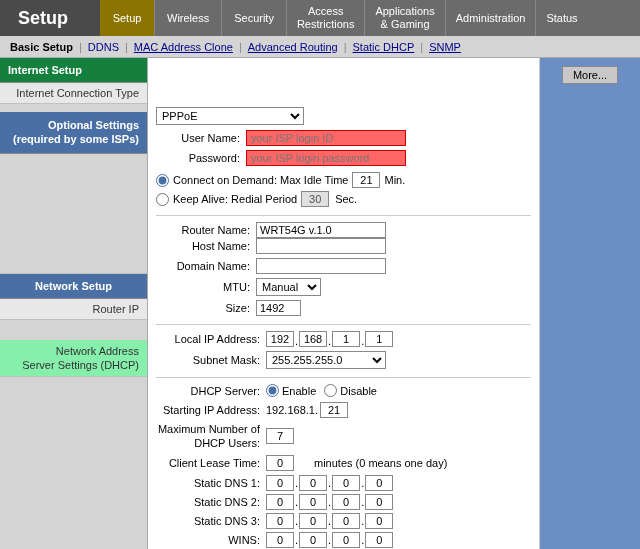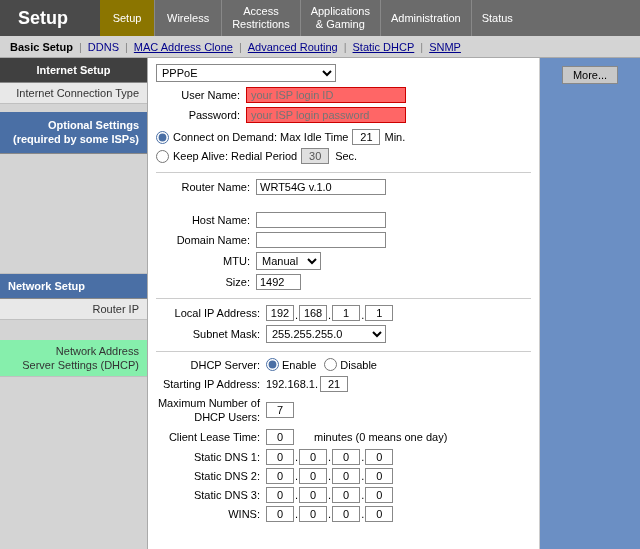--- a/index.html
+++ b/index.html
@@ -12,20 +12,23 @@
   <div style="background:#4a4a4a; color:#fff; font-size:18px; font-weight:bold; padding:0 18px; display:flex; align-items:center; min-width:100px;">
     <span>Setup</span>
   </div>
   <div style="display:flex; flex:1; height:36px;">
     <div style="background:#8b7500; color:#fff; font-size:11px; padding:0 12px; display:flex; align-items:center; justify-content:center; cursor:pointer; border-right:1px solid #888; min-width:55px;">
       <span>Setup</span>
     </div>
     <div style="color:#fff; font-size:11px; padding:0 12px; display:flex; align-items:center; justify-content:center; cursor:pointer; border-right:1px solid #888; min-width:60px;">
       <span>Wireless</span>
     </div>
+    <div style="color:#fff; font-size:11px; padding:0 12px; display:flex; align-items:center; justify-content:center; cursor:pointer; border-right:1px solid #888; min-width:60px;">
+      <span>Security</span>
+    </div>
     <div style="color:#fff; font-size:11px; padding:0 10px; display:flex; align-items:center; justify-content:center; cursor:pointer; border-right:1px solid #888; min-width:70px; text-align:center; line-height:1.2;">
       <span>Access<br>Restrictions</span>
     </div>
     <div style="color:#fff; font-size:11px; padding:0 10px; display:flex; align-items:center; justify-content:center; cursor:pointer; border-right:1px solid #888; min-width:75px; text-align:center; line-height:1.2;">
       <span>Applications<br>&amp; Gaming</span>
     </div>
     <div style="color:#fff; font-size:11px; padding:0 10px; display:flex; align-items:center; justify-content:center; cursor:pointer; border-right:1px solid #888; min-width:80px;">
       <span>Administration</span>
     </div>
     <div style="color:#fff; font-size:11px; padding:0 10px; display:flex; align-items:center; justify-content:center; cursor:pointer; min-width:50px;">
@@ -44,51 +47,51 @@
   <span style="font-size:11px; color:#00008b; padding:0 6px; cursor:pointer; text-decoration:underline;">Advanced Routing</span>
   <span style="color:#888;">|</span>
   <span style="font-size:11px; color:#00008b; padding:0 6px; cursor:pointer; text-decoration:underline;">Static DHCP</span>
   <span style="color:#888;">|</span>
   <span style="font-size:11px; color:#00008b; padding:0 6px; cursor:pointer; text-decoration:underline;">SNMP</span>
 </div>
 
 <div style="display:flex; height:491px;">
 
   <div style="width:148px; background:#d4d4d4; border-right:1px solid #aaa; flex-shrink:0;">
-    <div style="background:#404040; color:#fff; font-size:11px; font-weight:bold; padding:6px 8px; text-align:center; border-bottom:1px solid #888;">
+    <div style="background:#15803d; color:#fff; font-size:11px; font-weight:bold; padding:6px 8px; text-align:left; border-bottom:1px solid #888;">
       <span>Internet Setup</span>
     </div>
     <div style="font-size:11px; color:#333; padding:4px 8px; text-align:right; border-bottom:1px solid #c0c0c0; background:#e8e8e8;">
       <span>Internet Connection Type</span>
     </div>
 
     <div style="height:8px; background:#d4d4d4;"></div>
     <div style="background:#4a6fa5; color:#fff; font-size:11px; font-weight:bold; padding:6px 8px; text-align:right; border-bottom:1px solid #888; line-height:1.3;">
       Optional Settings<br>(required by some ISPs)
     </div>
 
     <div style="height:120px; background:#d4d4d4; border-bottom:1px solid #c0c0c0;"></div>
 
-    <div style="background:#4a6fa5; color:#fff; font-size:11px; font-weight:bold; padding:6px 8px; text-align:left; border-bottom:1px solid #888;">
+    <div style="background:#4a6fa5; color:#fff; font-size:11px; font-weight:bold; padding:6px 8px; text-align:center; border-bottom:1px solid #888;">
       Network Setup
     </div>
     <div style="font-size:11px; color:#333; padding:4px 8px; text-align:right; border-bottom:1px solid #c0c0c0; background:#e8e8e8;">
       Router IP
     </div>
 
     <div style="height:20px; background:#d4d4d4;"></div>
     <div style="font-size:11px; color:#333; padding:4px 8px; text-align:right; border-bottom:1px solid #c0c0c0; background:#86efac; line-height:1.3;">
       Network Address<br>Server Settings (DHCP)
     </div>
   </div>
 
   <div style="flex:1; padding:6px 8px; overflow-y:auto; background:#fff; border-right:1px solid #ccc;">
 
     <div style="display:flex; align-items:center; margin-bottom:5px;">
-      <select style="border:1px solid #888; font-size:11px; padding:1px; background:#fff; width:180px;">
+      <select style="border:1px solid #888; font-size:11px; padding:1px; background:#fff; width:148px;margin-top:43px;">
         <option>PPPoE</option>
         <option>DHCP</option>
         <option>Static IP</option>
         <option>L2TP</option>
         <option>PPTP</option>
       </select>
     </div>
 
     <div style="display:flex; align-items:center; margin-bottom:4px;">
       <span style="width:90px; text-align:right; padding-right:6px; font-size:11px;">User Name:</span>
@@ -109,21 +112,21 @@
 
     <div style="display:flex; align-items:center; margin-bottom:8px; font-size:11px;">
       <input type="radio" name="connection_mode" style="margin-right: 4px;">
       <span style="margin-right:4px;">Keep Alive: Redial Period</span>
       <input type="text" style="width: 28px; border: 1px solid rgb(136, 136, 136); padding: 1px 2px; font-size: 11px; text-align: center; background: rgb(224, 224, 224);" value="30" disabled="">
       <span style="margin-left:6px;">Sec.</span>
     </div>
 
     <div style="border-top:1px solid #ccc; margin-bottom:6px;"></div>
 
-    <div style="display:flex; align-items:center; margin-bottom:17px;">
+    <div style="display:flex; align-items:center; margin-bottom:0;">
       <span style="width:100px; text-align:right; padding-right:6px; font-size:11px;">Router Name:</span>
       <input type="text" style="width: 130px; border: 1px solid rgb(136, 136, 136); padding: 1px 3px; font-size: 11px;" value="WRT54G v.1.0">
     </div>
 
     <div style="display:flex; align-items:center; margin-bottom:4px;">
       <span style="width:100px; text-align:right; padding-right:6px; font-size:11px;">Host Name:</span>
       <input type="text" style="width: 130px; border: 1px solid rgb(136, 136, 136); padding: 1px 3px; font-size: 11px;" value="">
     </div>
 
     <div style="display:flex; align-items:center; margin-bottom:4px;">

